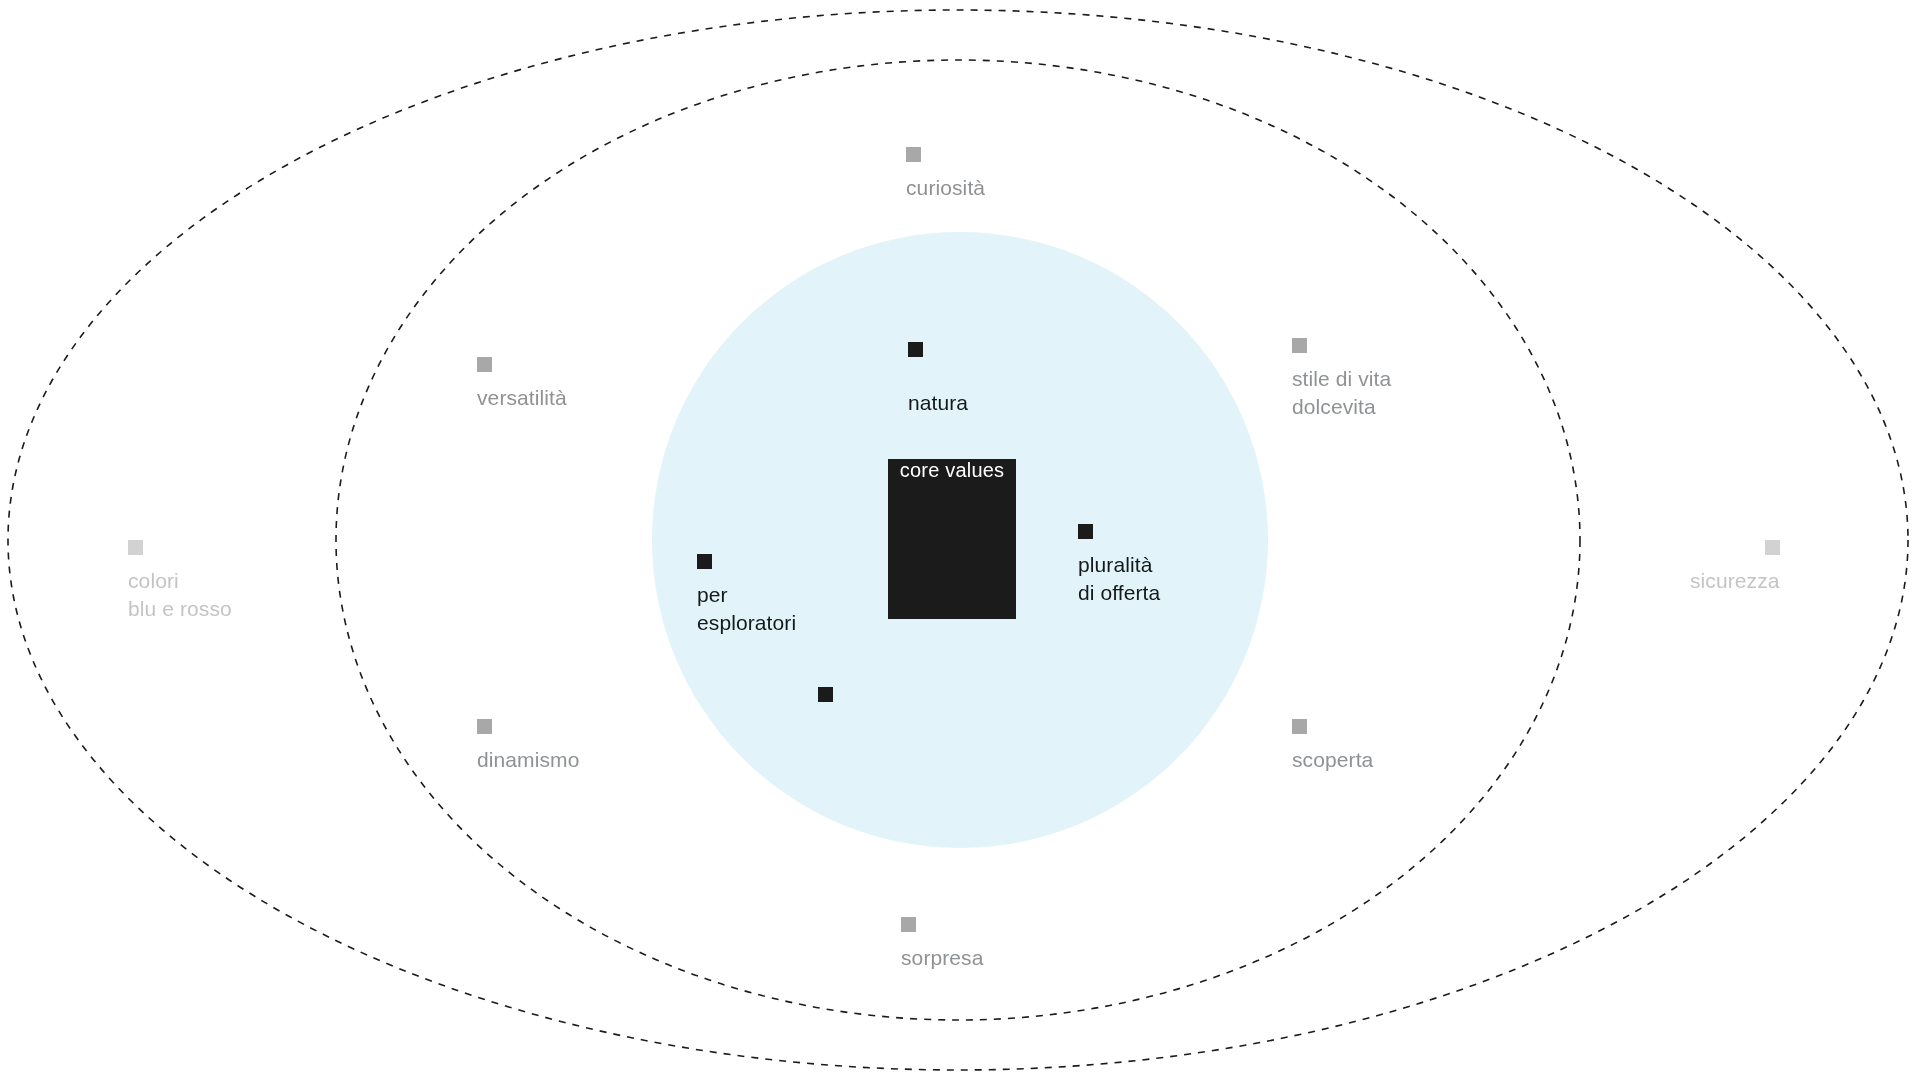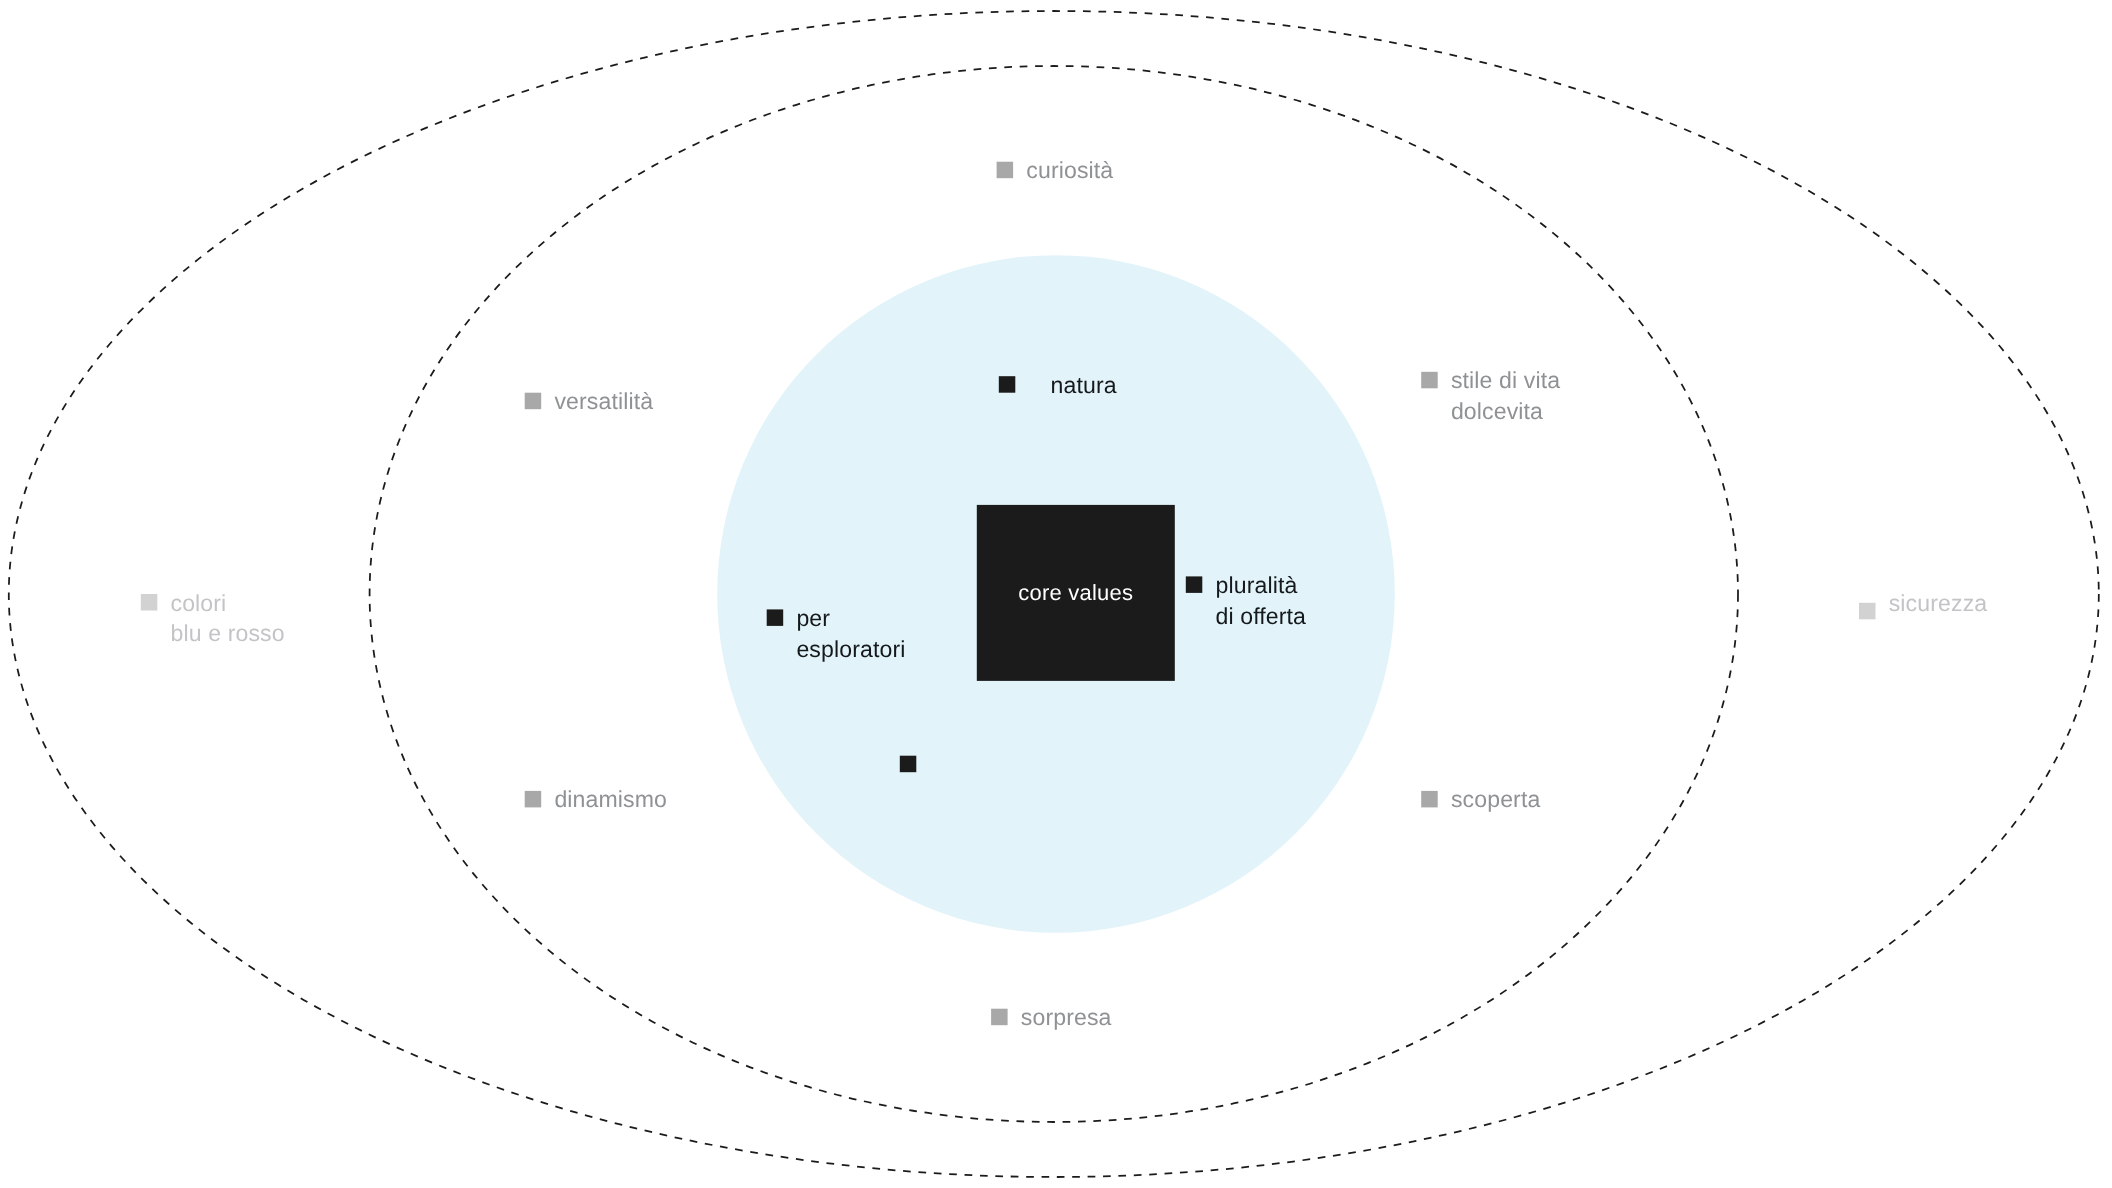--- a/index.html
+++ b/index.html
@@ -32,20 +32,21 @@
   }
 
   
   .node {
     position: absolute;
     display: flex;
     align-items: flex-start;
     gap: 12px;
     white-space: pre;
     line-height: 1.33;
+    flex-direction: column;
   }
   .node .bullet {
     flex: 0 0 auto;
     width: 15px;
     height: 15px;
     margin-top: 5px;
   }
   .node .txt {
     white-space: pre-line;
   }
@@ -72,25 +73,25 @@
     color: #c2c4c6;
     font-size: 21px;
     letter-spacing: .1px;
   }
 
   
   #core-box {
     position: absolute;
     left: 888px;
     top: 459px;
-    width: 180px;
+    width: 128px;
     height: 160px;
     background: #1b1b1b;
     display: flex;
-    align-items: center;
+    align-items: flex-start;
     justify-content: center;
   }
   #core-box .core-label {
     color: #ffffff;
     font-size: 20px;
     letter-spacing: .2px;
     text-align: center;
   }
 
   

